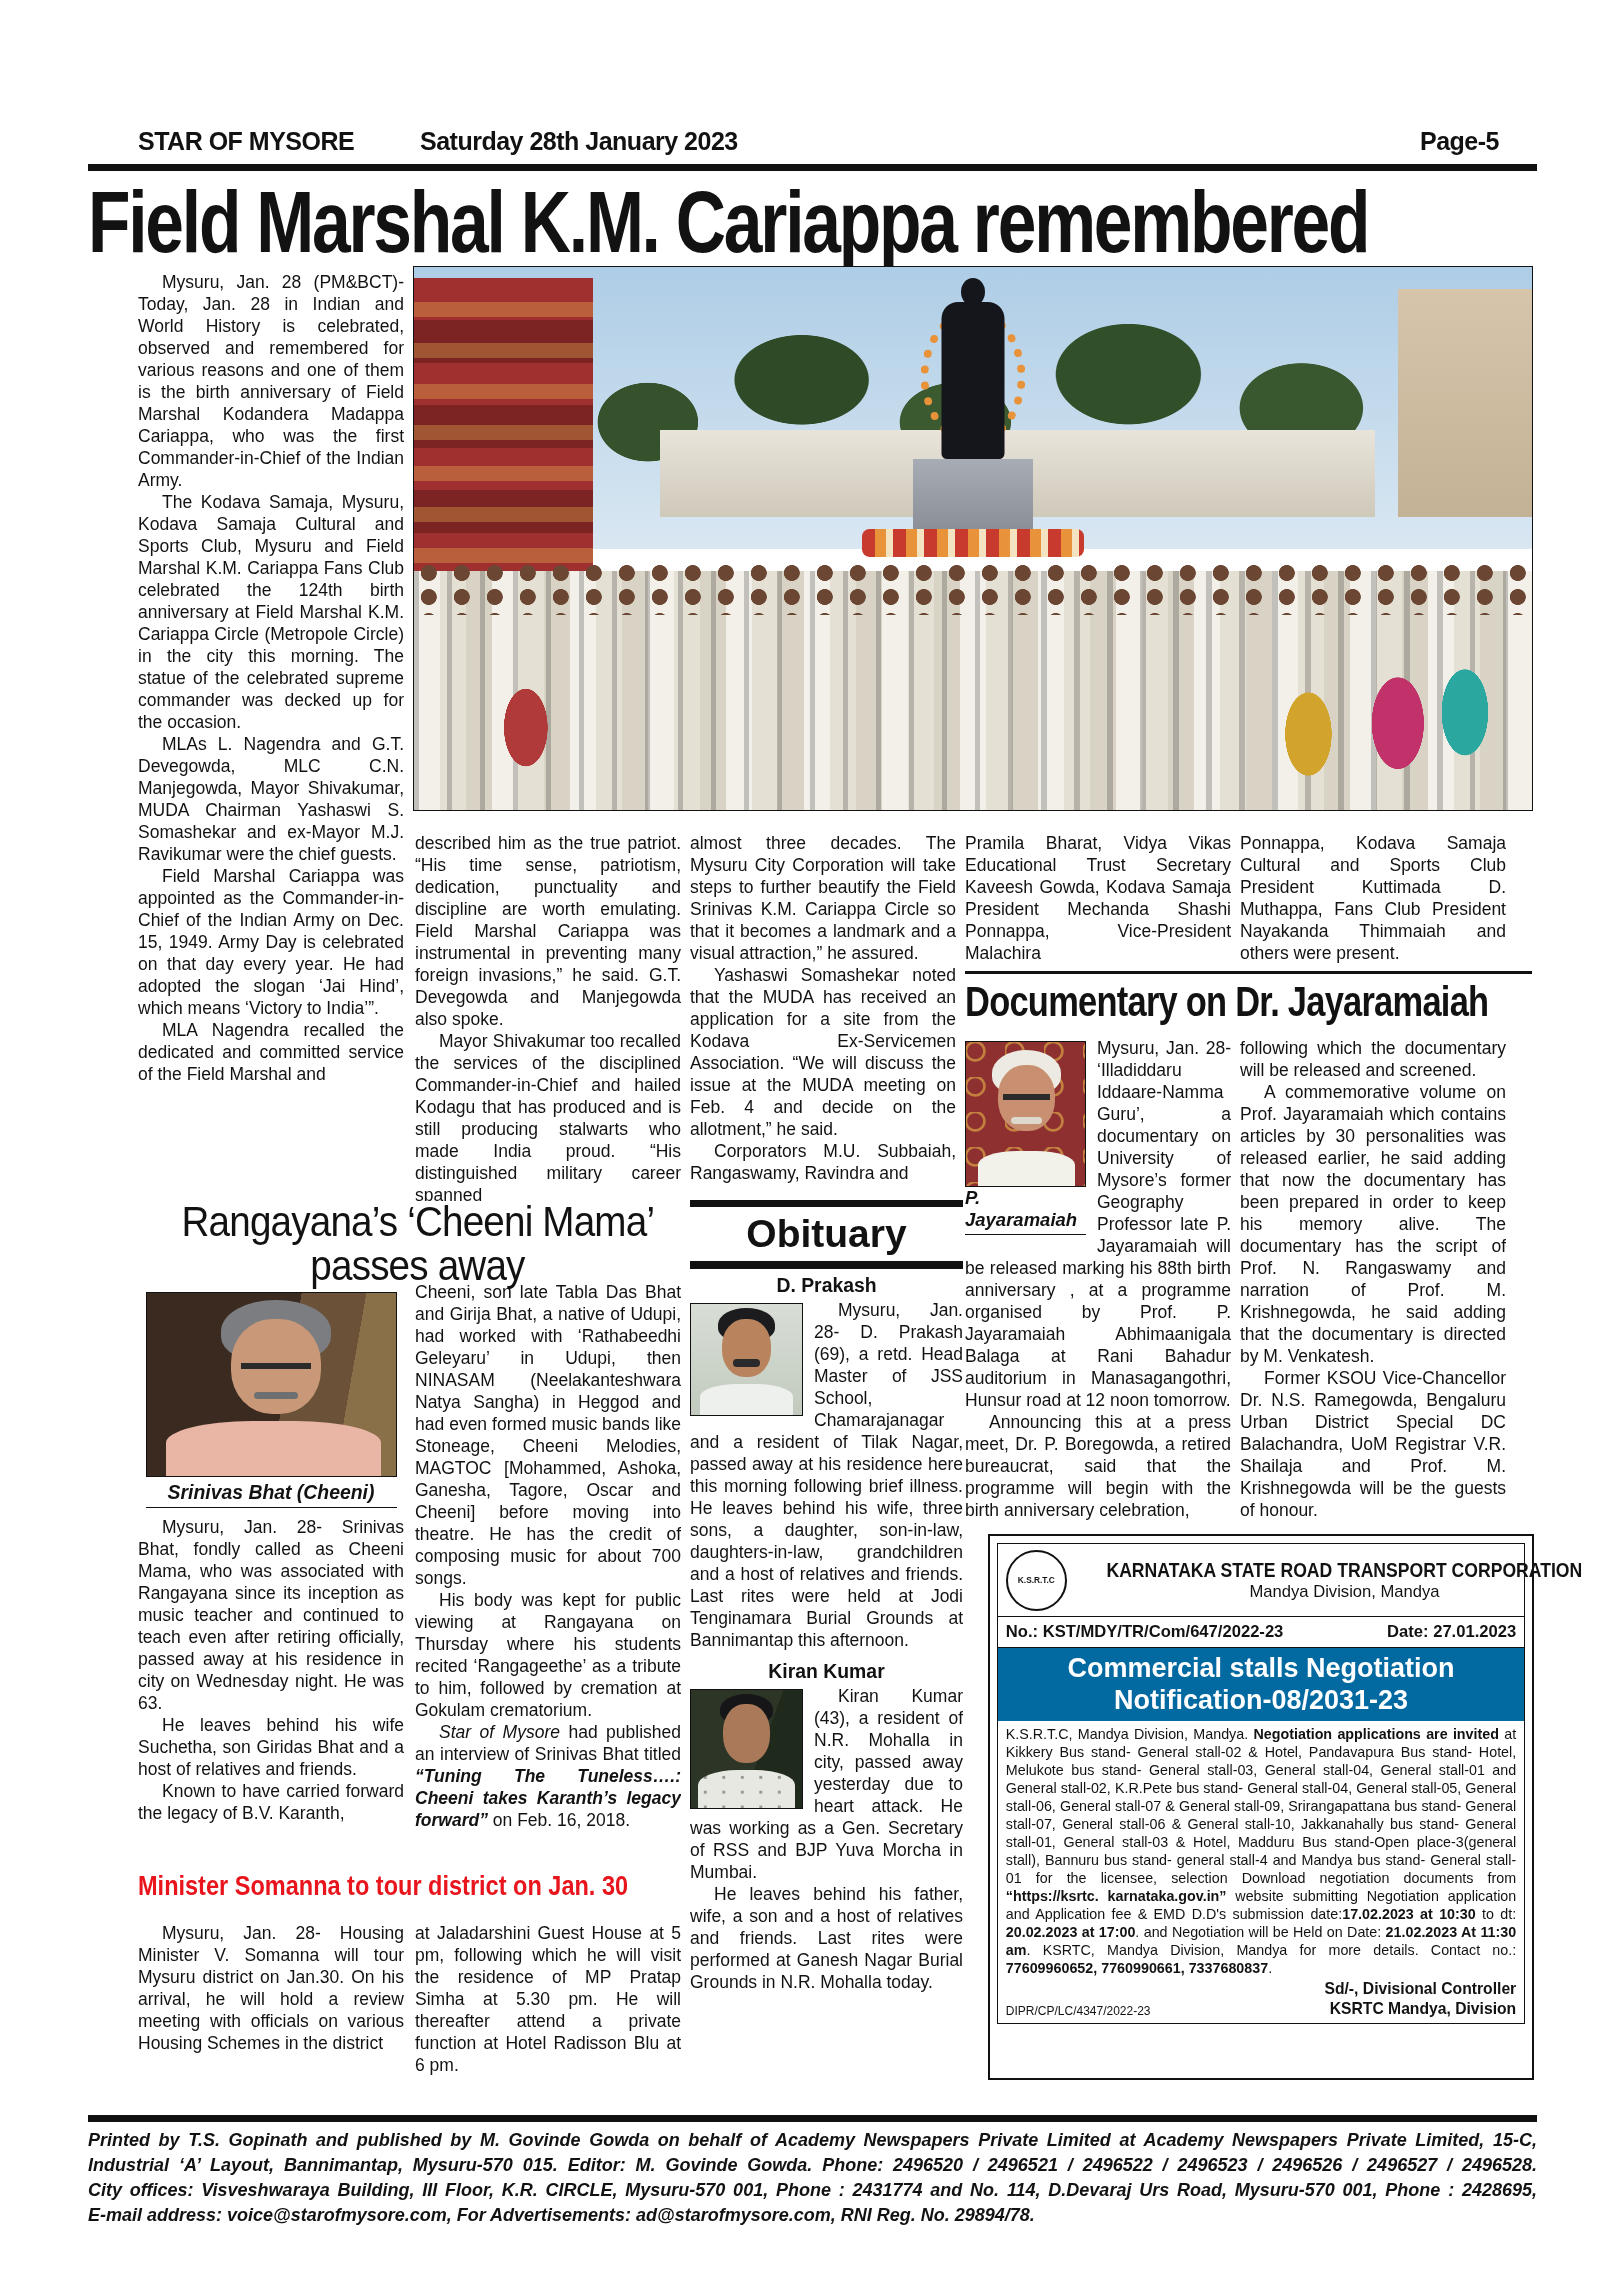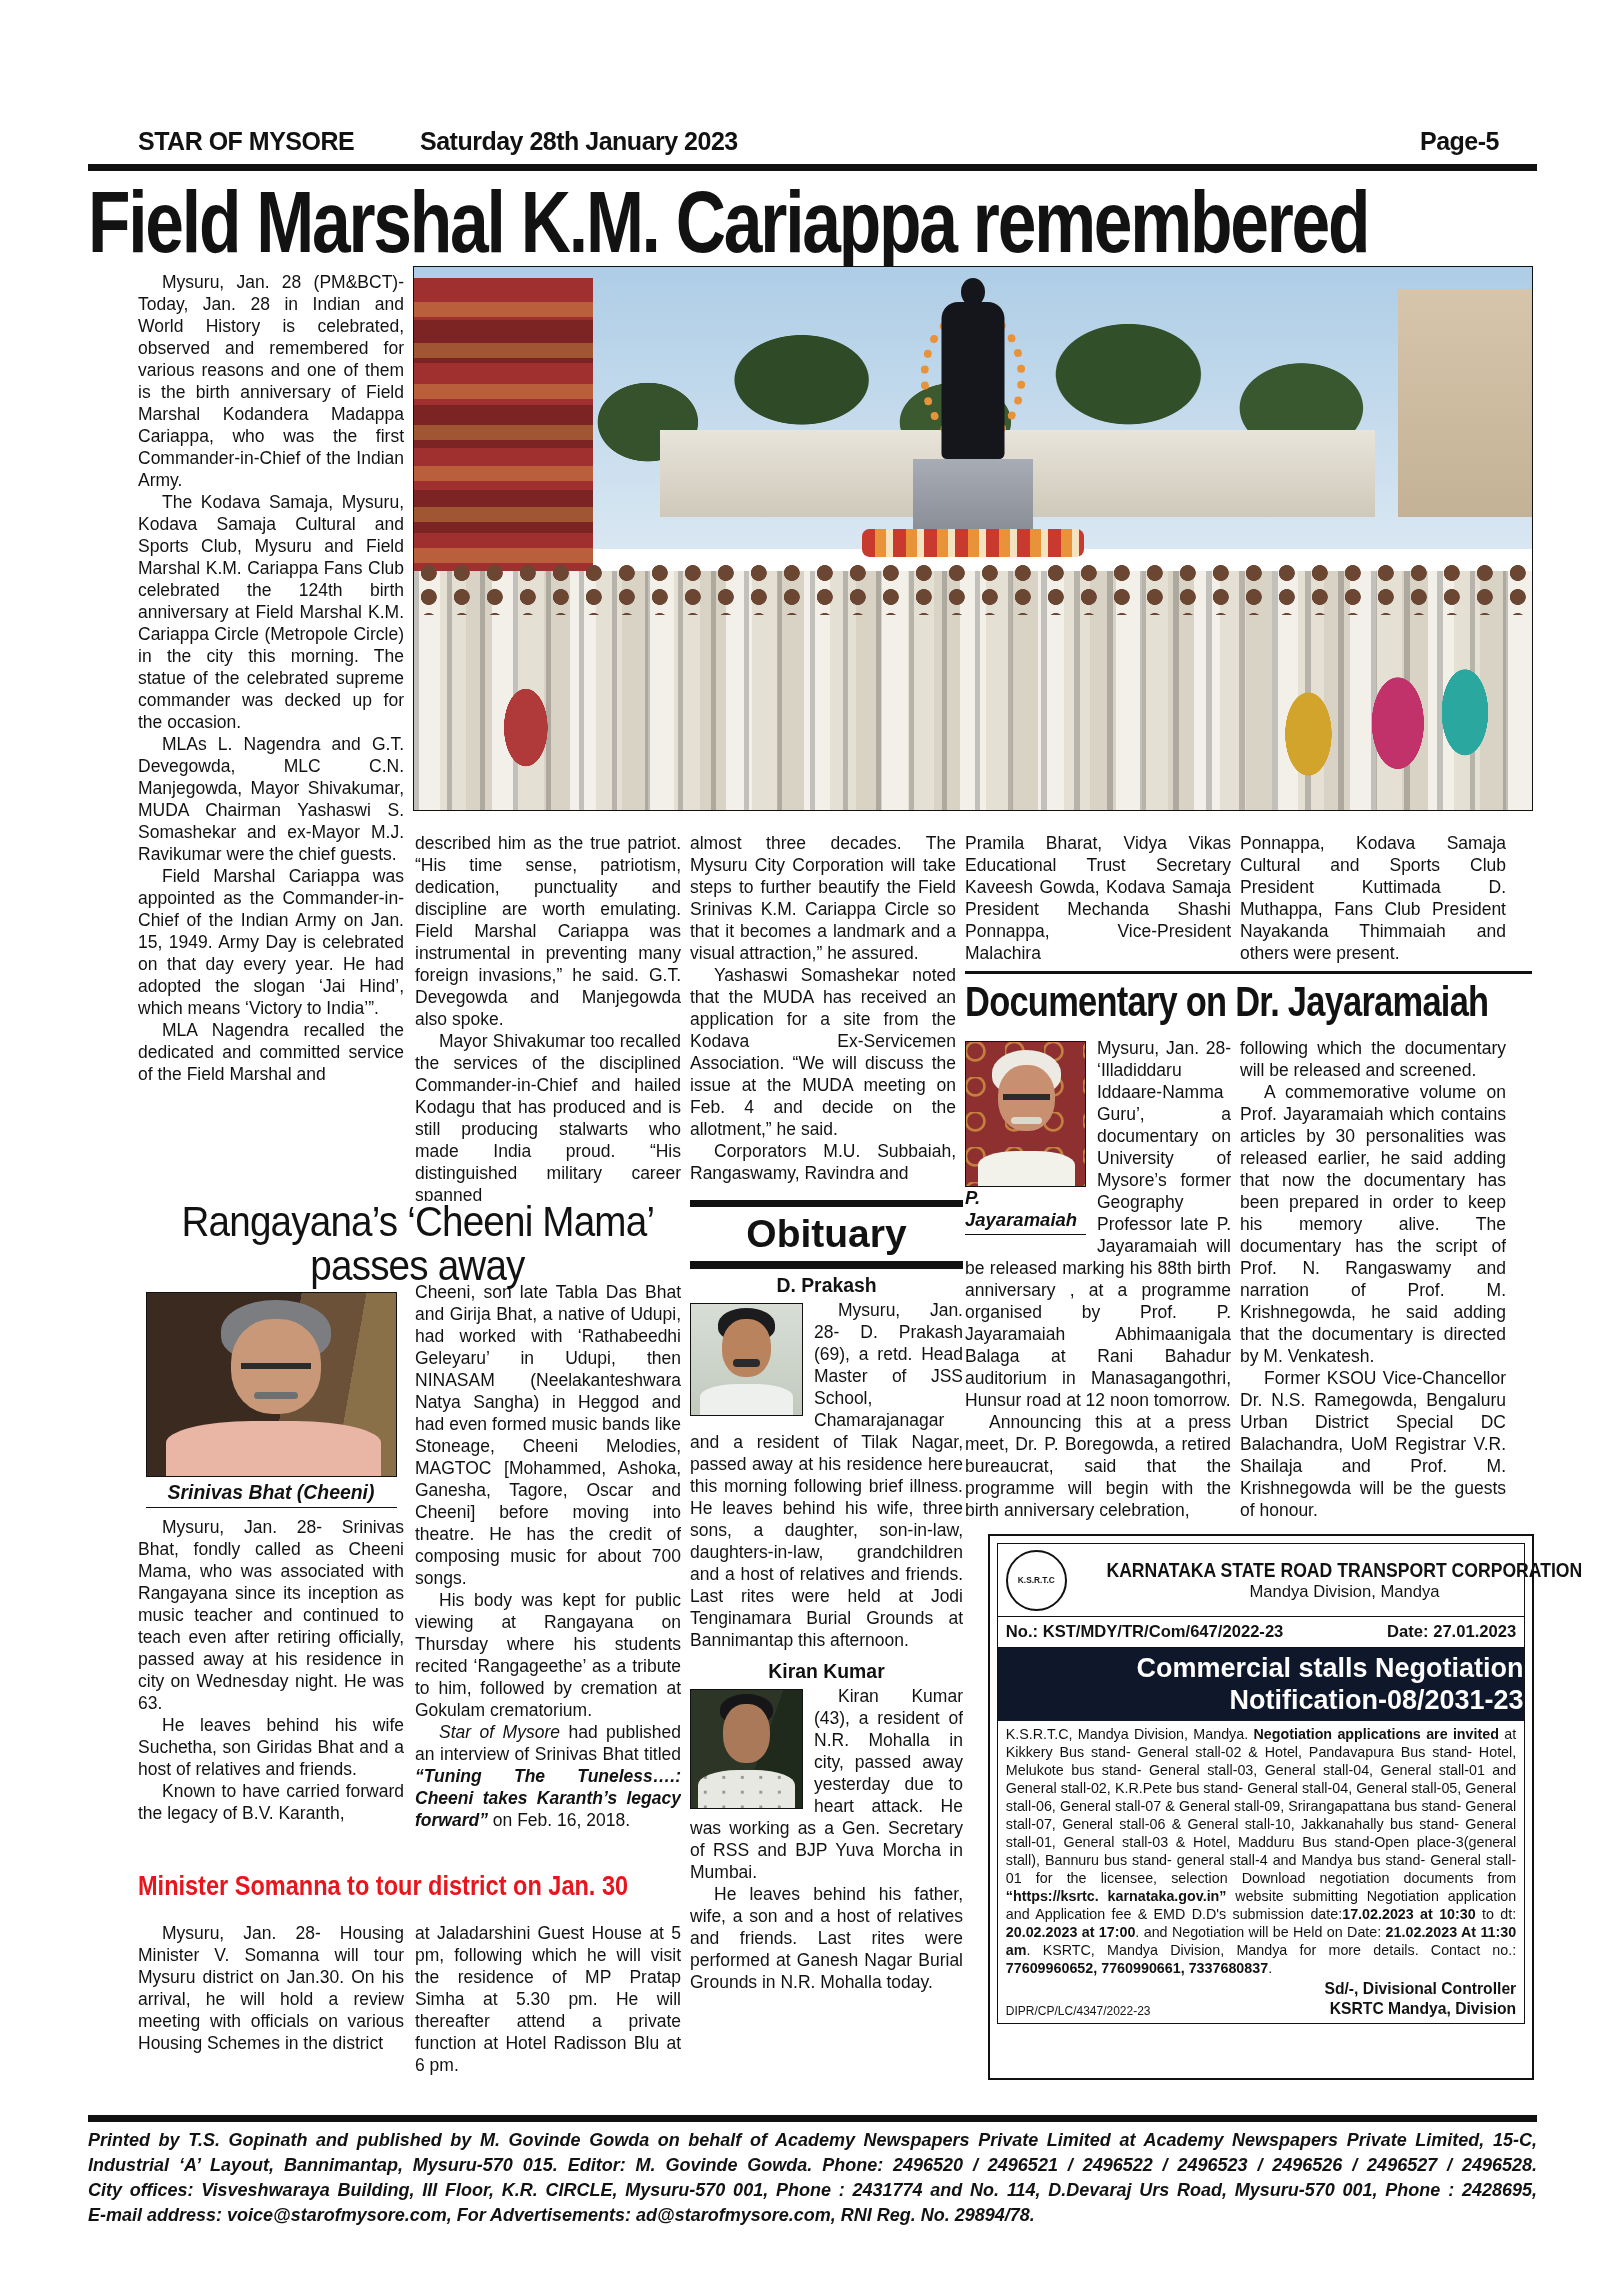--- a/index.html
+++ b/index.html
@@ -80,21 +80,21 @@
   .kinner{border:1.8px solid #111;box-sizing:border-box;}
   .khead{display:flex;align-items:center;gap:7.4px;padding:5.5px 7.4px;border-bottom:1.8px solid #111;}
   .k-logo{width:57px;height:57px;border:2.8px double #111;border-radius:50%;flex:0 0 auto;
       display:flex;align-items:center;justify-content:center;font-size:8.3px;font-weight:bold;text-align:center;}
   .korg{flex:1;text-align:center;}
   .korg .o1{display:inline-block;transform:scaleX(.88);transform-origin:center;
       font-size:20px;font-weight:bold;white-space:nowrap;}
   .korg .o2{font-size:16.6px;}
   .kref{display:flex;justify-content:space-between;font-size:16.6px;font-weight:bold;
       padding:4.6px 7.4px;border-bottom:1.8px solid #111;}
-  .ktitle{background:#0f172a;color:#fff;text-align:right;font-size:27px;font-weight:bold;
+  .ktitle{background:#0369a1;color:#fff;text-align:center;font-size:27px;font-weight:bold;
       line-height:32px;padding:4.6px 0;}
   .k-body{font-size:14.3px;line-height:18px;text-align:justify;padding:4.6px 7.4px 0 7.4px;margin:0;}
   .k-body .b{font-weight:bold;}
   .ksign{display:flex;justify-content:space-between;align-items:flex-end;padding:1.8px 7.4px 5.5px 7.4px;}
   .kdipr{font-size:12px;}
   .ksd{font-size:15.7px;font-weight:bold;text-align:right;line-height:19.4px;}
   
   .foot{font-size:18px;line-height:25px;font-weight:bold;font-style:italic;}
   .foot p{margin:0;text-align:justify;}
   .foot p.j{text-align-last:justify;}
@@ -128,21 +128,21 @@
     </div>
     <div class="pm-crowd"></div>
     <div class="pm-accents"></div>
     <div class="pm-heads"></div>
   </div>
 
   <div class="abs bt" style="left:138px;top:271px;width:266px;height:936px;">
     <p>Mysuru, Jan. 28 (PM&amp;BCT)- Today, Jan. 28 in Indian and World History is celebrated, observed and remembered for various reasons and one of them is the birth anniversary of Field Marshal Kodandera Madappa Cariappa, who was the first Commander-in-Chief of the Indian Army.</p>
     <p>The Kodava Samaja, Mysuru, Kodava Samaja Cultural and Sports Club, Mysuru and Field Marshal K.M. Cariappa Fans Club celebrated the 124th birth anniversary at Field Marshal K.M. Cariappa Circle (Metropole Circle) in the city this morning. The statue of the celebrated supreme commander was decked up for the occasion.</p>
     <p>MLAs L. Nagendra and G.T. Devegowda, MLC C.N. Manjegowda, Mayor Shivakumar, MUDA Chairman Yashaswi S. Somashekar and ex-Mayor M.J. Ravikumar were the chief guests.</p>
-    <p>Field Marshal Cariappa was appointed as the Commander-in-Chief of the Indian Army on Jan. 15, 1949. Army Day is celebrated on that day every year. He had adopted the slogan ‘Jai Hind’, which means ‘Victory to India’”.</p>
+    <p>Field Marshal Cariappa was appointed as the Commander-in-Chief of the Indian Army on Dec. 15, 1949. Army Day is celebrated on that day every year. He had adopted the slogan ‘Jai Hind’, which means ‘Victory to India’”.</p>
     <p>MLA Nagendra recalled the dedicated and committed service of the Field Marshal and</p>
   </div>
   <div class="abs bt" style="left:415px;top:832px;width:266px;height:369px;">
     <p class="ni">described him as the true patriot. “His time sense, patriotism, dedication, punctuality and discipline are worth emulating. Field Marshal Cariappa was instrumental in preventing many foreign invasions,” he said. G.T. Devegowda and Manjegowda also spoke.</p>
     <p>Mayor Shivakumar too recalled the services of the disciplined Commander-in-Chief and hailed Kodagu that has produced and is still producing stalwarts who made India proud. “His distinguished military career spanned</p>
   </div>
   <div class="abs bt" style="left:690px;top:832px;width:266px;height:369px;">
     <p class="ni">almost three decades. The Mysuru City Corporation will take steps to further beautify the Field Srinivas K.M. Cariappa Circle so that it becomes a landmark and a visual attraction,” he assured.</p>
     <p>Yashaswi Somashekar noted that the MUDA has received an application for a site from the Kodava Ex-Servicemen Association. “We will discuss the issue at the MUDA meeting on Feb. 4 and decide on the allotment,” he said.</p>
     <p>Corporators M.U. Subbaiah, Rangaswamy, Ravindra and</p>

